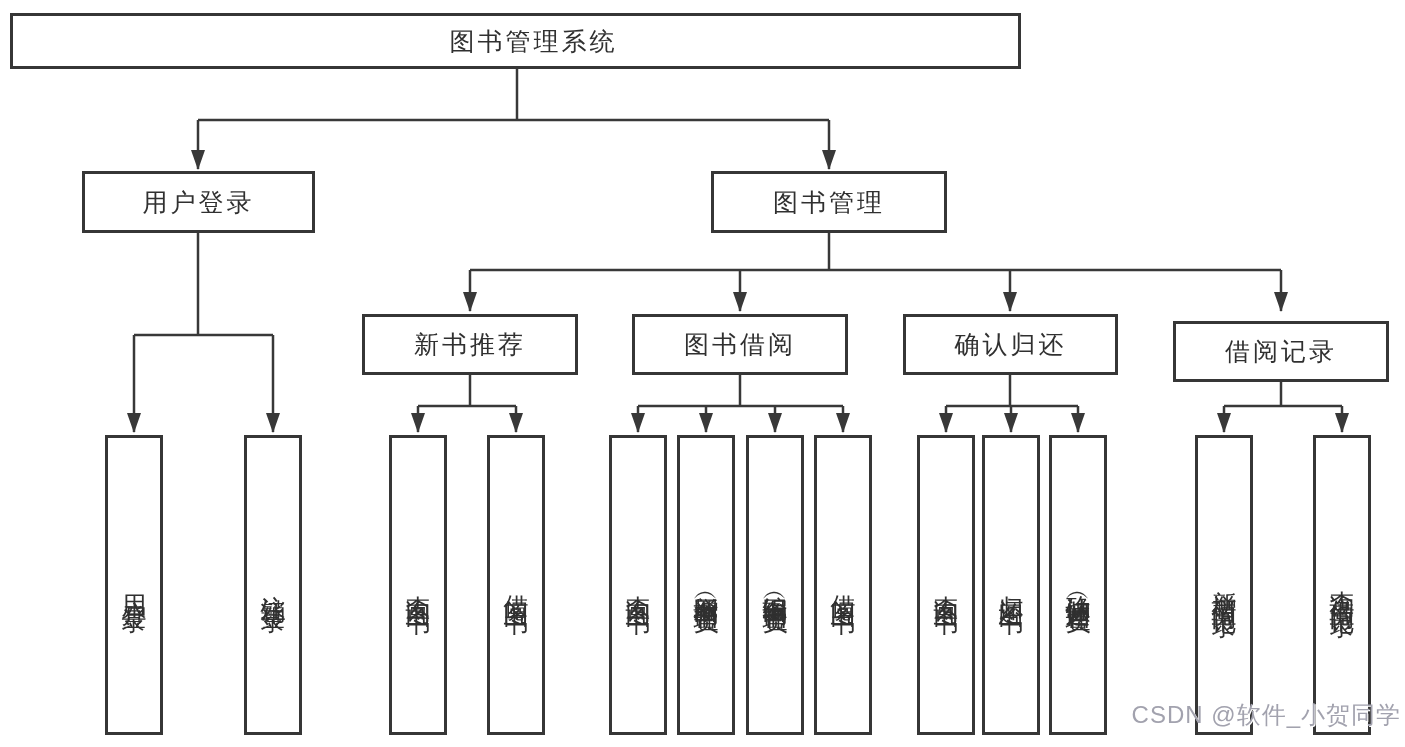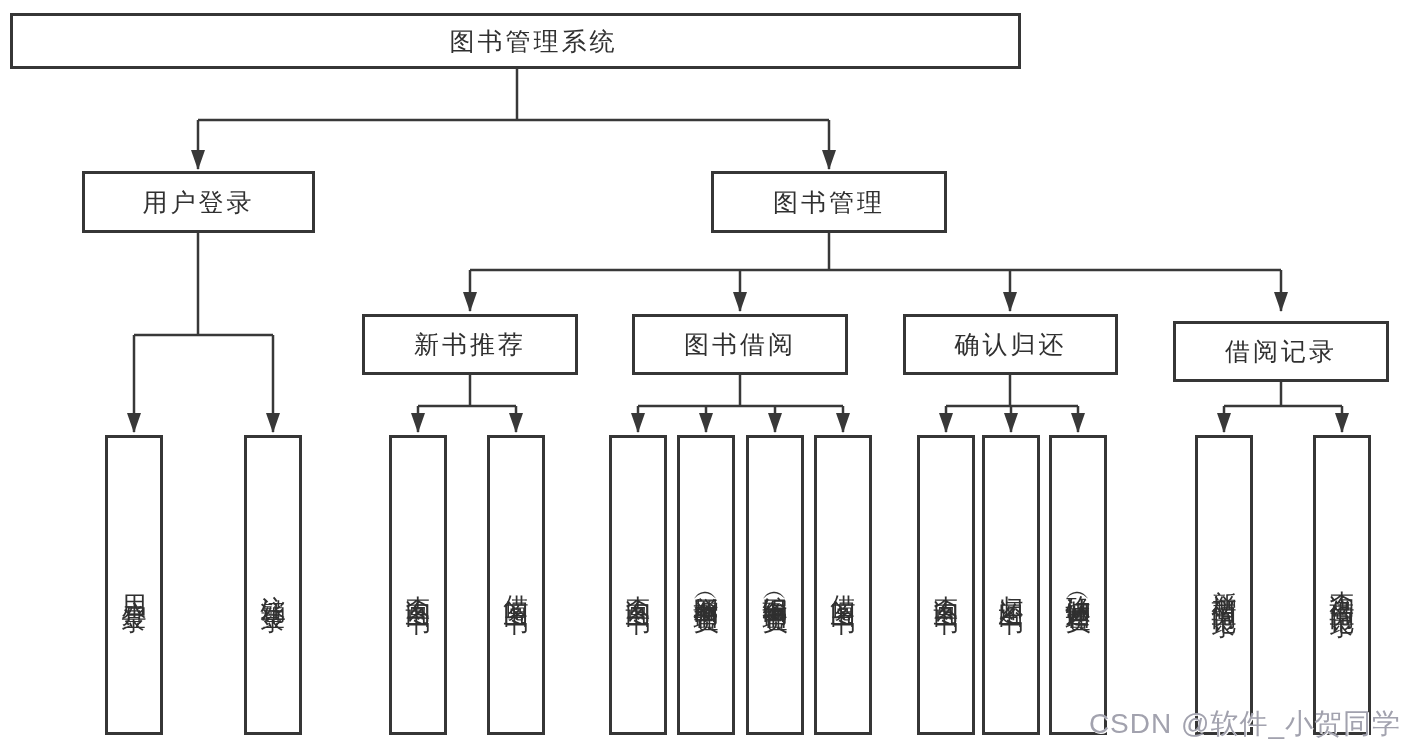--- a/index.html
+++ b/index.html
@@ -11,21 +11,21 @@
   .box{
     position:absolute;box-sizing:border-box;border:3px solid #363636;background:#ffffff;
     display:flex;align-items:center;justify-content:center;
   }
   .hbox{font-size:25px;letter-spacing:3px;white-space:nowrap;}
   .vtext{
     writing-mode:vertical-rl;text-orientation:mixed;
     font-size:25px;letter-spacing:5px;line-height:1;white-space:nowrap;
   }
   .watermark{
-    position:absolute;right:4px;bottom:4px;font-size:28px;letter-spacing:1px;
+    position:absolute;right:4px;bottom:16px;font-size:24px;letter-spacing:1px;
     color:#a2a2ae;text-shadow:1px 1px 0 #ffffff;white-space:nowrap;z-index:5;
   }
 </style>
 </head>
 <body>
 
 <div class="stage">
 
   <svg class="lines" width="1405" height="747" viewBox="0 0 1405 747">
     <defs>

